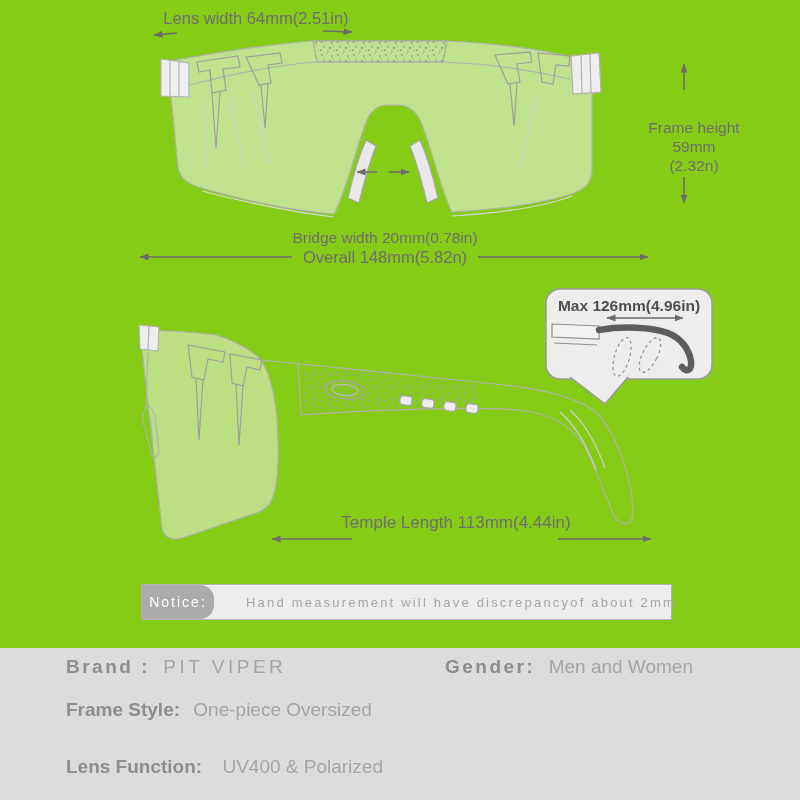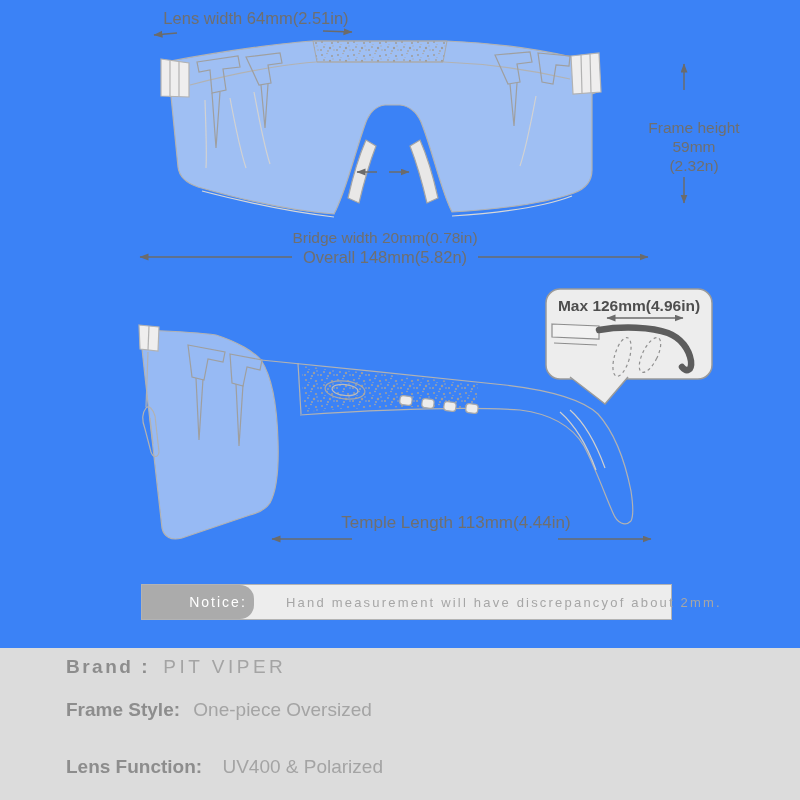--- a/index.html
+++ b/index.html
@@ -1,25 +1,25 @@
 <!DOCTYPE html>
 <html><head>
 <meta charset="utf-8">
 <style>
   html,body{margin:0;padding:0;background:#ededed;}
-  #stage{position:relative;width:800px;height:800px;background:#3b82f6;overflow:hidden;
+  #stage{position:relative;width:800px;height:800px;background:#84cc16;overflow:hidden;
          font-family:"Liberation Sans", sans-serif;}
   #diagram{position:absolute;left:0;top:0;}
   .dim-text{fill:#6f6f6f;font-family:"Liberation Sans",sans-serif;}
   
   .notice-bar{position:absolute;left:141px;top:584px;width:531px;height:36px;
               border:1px solid #b3b3b3;display:flex;align-items:stretch;background:#ededed;box-sizing:border-box;}
   .notice-badge{background:#ababab;color:#ffffff;font-size:14px;letter-spacing:2px;
                 display:flex;align-items:center;justify-content:center;width:72px;
-                border-radius:0 14px 14px 0;flex:0 0 auto;padding-left:40px;}
+                border-radius:0 14px 14px 0;flex:0 0 auto;}
   .notice-msg{color:#a6a6a6;font-size:13px;letter-spacing:2.2px;display:flex;align-items:center;
               padding-left:32px;white-space:nowrap;}
   
   .spec-panel{position:absolute;left:0;top:648px;width:800px;height:152px;background:#dcdcdc;}
   .spec-row{position:absolute;white-space:nowrap;font-size:19px;line-height:22px;}
   .spec-label{color:#8d8d8d;font-weight:700;}
   .spec-value{color:#a4a4a4;margin-left:8px;}
   .ls-2{letter-spacing:2.5px;}
   .ls-3{letter-spacing:3.5px;}
   .gap-wide{margin-left:15px;}
@@ -202,15 +202,19 @@
       <span class="spec-value ls-3">PIT VIPER</span>
     </div>
     <div class="spec-row col-l row-2">
       <span class="spec-label">Frame Style:</span>
       <span class="spec-value">One-piece Oversized</span>
     </div>
     <div class="spec-row col-l row-3">
       <span class="spec-label">Lens Function:</span>
       <span class="spec-value gap-wide">UV400 &amp; Polarized</span>
     </div>
+    <div class="spec-row col-r row-1">
+      <span class="spec-label ls-2">Gender:</span>
+      <span class="spec-value">Men and Women</span>
+    </div>
   </div>
 
 </div>
 
 </body></html>

